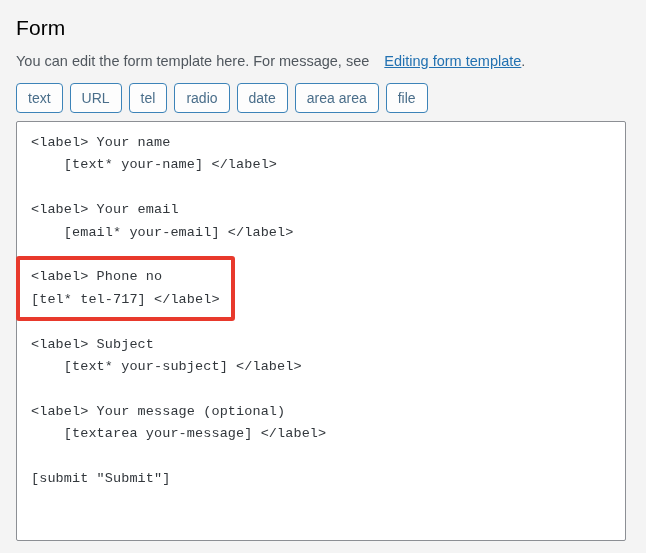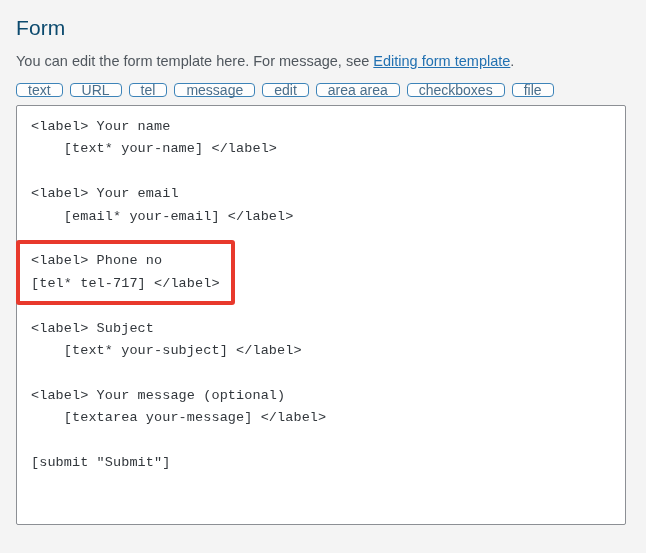--- a/index.html
+++ b/index.html
@@ -16,49 +16,50 @@
     position: relative;
   }
   .page {
     padding: 12px 16px 0 16px;
     box-sizing: border-box;
     width: 646px;
   }
   .page-title {
     font-size: 21px;
     font-weight: 400;
-    color: #0c4a6e;
+    color: #000000;
     margin: 2px 0 10px 0;
     line-height: 1.3;
     letter-spacing: 0.1px;
   }
   .form-description {
     font-size: 14.5px;
     line-height: 1.5;
     color: #50575e;
     margin: 0 0 10px 0;
   }
   .form-description a {
     color: #2271b1;
     text-decoration: underline;
+    margin-left: 11px;
   }
   .tag-generator-list {
     display: flex;
     flex-wrap: wrap;
     gap: 7px 7px;
     margin: 0 0 8px 0;
     padding: 0;
     list-style: none;
     max-width: 616px;
   }
   .tag-button {
     display: inline-flex;
     align-items: center;
     justify-content: center;
-    height: 14px;
+    height: 30px;
     padding: 0 11px;
     border: 1px solid #3c83b8;
     border-radius: 4px;
     background: #fdfdfd;
     color: #4a6e8a;
     font-size: 14px;
     font-family: "Liberation Sans", sans-serif;
     line-height: 1;
     cursor: pointer;
     white-space: nowrap;
@@ -100,24 +101,23 @@
 <div class="page">
 
   <h1 class="page-title">Form</h1>
 
   <p class="form-description"><span>You can edit the form template here. For message, see </span><a href="#">Editing form template</a><span>.</span></p>
 
   <ul class="tag-generator-list">
     <li class="tag-button">text</li>
     <li class="tag-button">URL</li>
     <li class="tag-button">tel</li>
-    <li class="tag-button">message</li>
-    <li class="tag-button">edit</li>
+    <li class="tag-button">radio</li>
+    <li class="tag-button">date</li>
     <li class="tag-button">area area</li>
-    <li class="tag-button">checkboxes</li>
     <li class="tag-button">file</li>
   </ul>
 
   <div class="code-wrap">
     <div class="form-template-editor">&lt;label&gt; Your name
     [text* your-name] &lt;/label&gt;
 
 &lt;label&gt; Your email
     [email* your-email] &lt;/label&gt;
 

